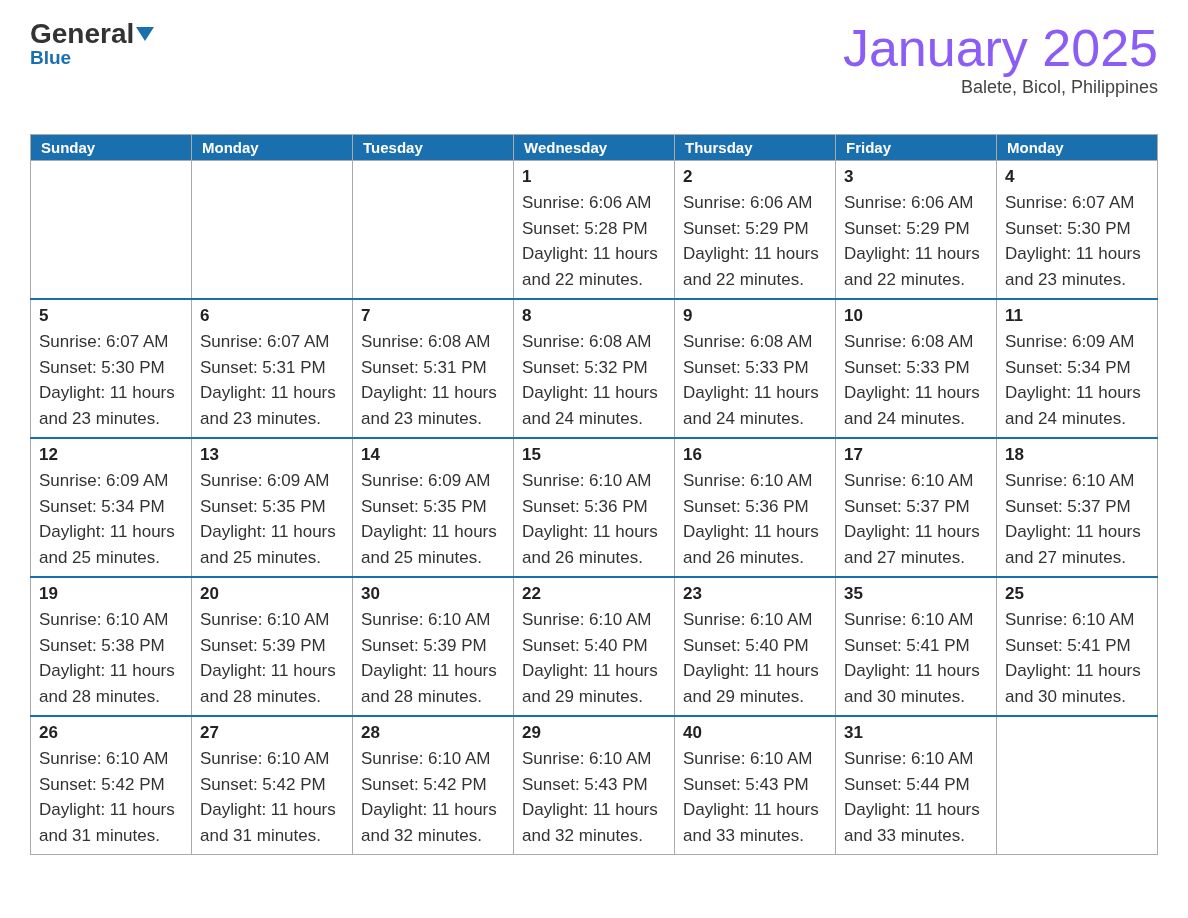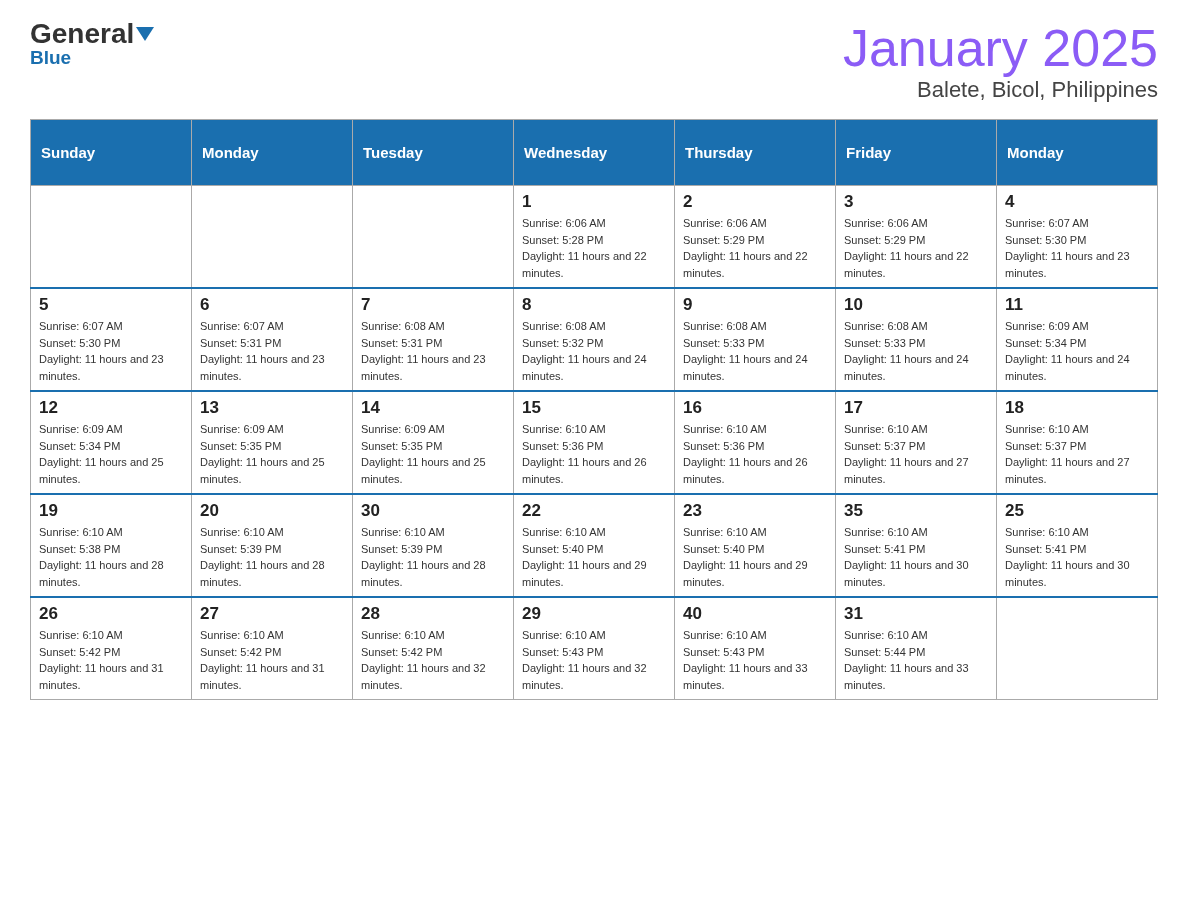--- a/index.html
+++ b/index.html
@@ -9,21 +9,21 @@
       color: #333;
       width: 1188px;
       min-height: 918px;
       padding: 20px 30px;
     }
 
     .header-area {
       display: flex;
       justify-content: space-between;
       align-items: flex-start;
-      margin-bottom: 16px;
+      margin-bottom: 36px;
     }
 
     .logo {
       display: flex;
       flex-direction: column;
       align-items: flex-start;
     }
 
     .logo-general {
       font-size: 28px;
@@ -60,37 +60,37 @@
     }
 
     .cal-title {
       font-size: 52px;
       font-weight: normal;
       color: #8b5cf6;
       line-height: 1.1;
     }
 
     .cal-subtitle {
-      font-size: 22px;
+      font-size: 18px;
       color: #444;
       font-weight: normal;
     }
 
     .calendar-table {
       width: 100%;
       border-collapse: collapse;
       border: 1px solid #aaa;
     }
 
     .calendar-table th {
       background-color: #1a6faf;
       color: #fff;
       font-size: 15px;
       font-weight: bold;
-      padding: 24px 10px;
+      padding: 4px 10px;
       border: 1px solid #aaa;
       text-align: left;
     }
 
     .calendar-table td {
       vertical-align: top;
       border: 1px solid #aaa;
       padding: 6px 8px;
       min-height: 90px;
       width: calc(100% / 7);
@@ -98,21 +98,21 @@
 
     .day-number {
       font-size: 17px;
       font-weight: bold;
       color: #222;
       display: block;
       margin-bottom: 3px;
     }
 
     .day-info {
-      font-size: 11px;
+      font-size: 17px;
       color: #333;
       line-height: 1.5;
     }
 
     .empty-cell {
       background: #fff;
     }
 
     .row-border-top td {
       border-top: 2px solid #1a6faf;

